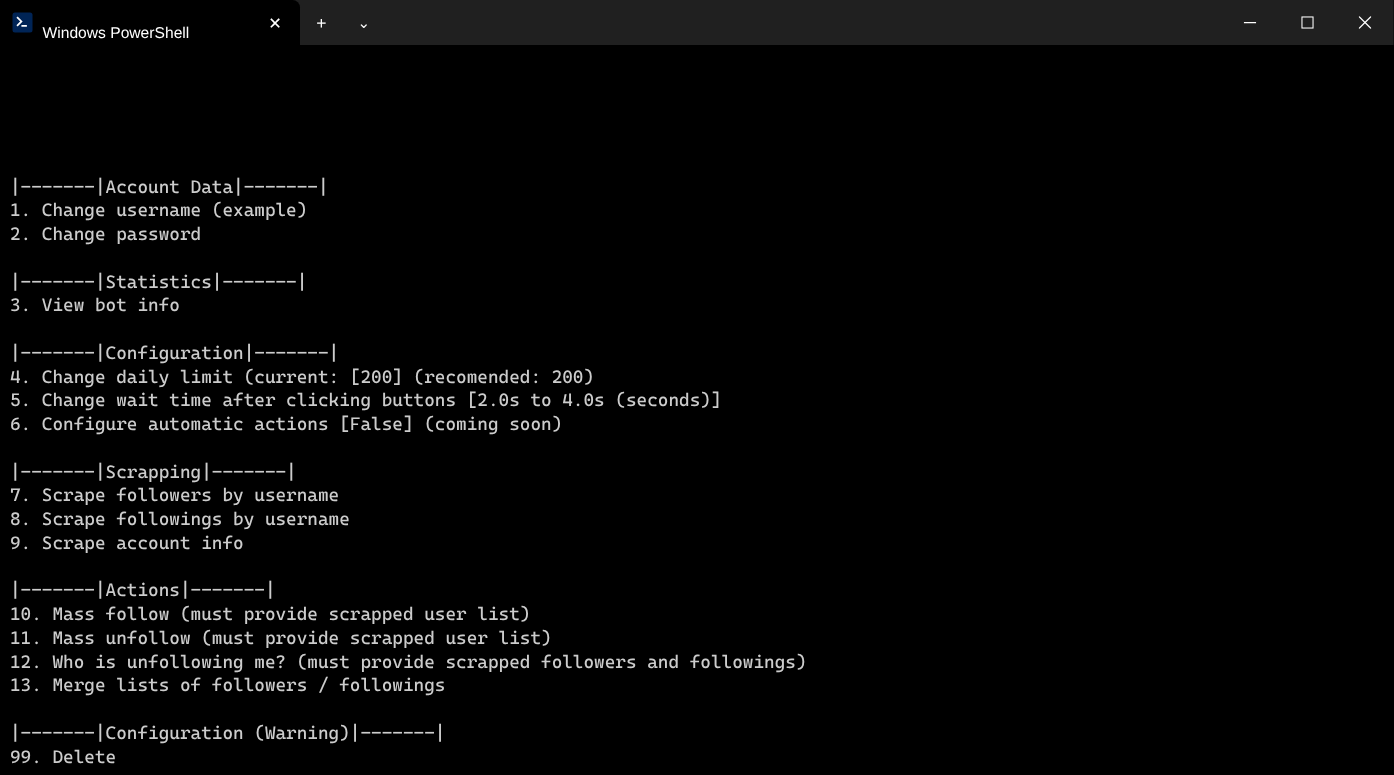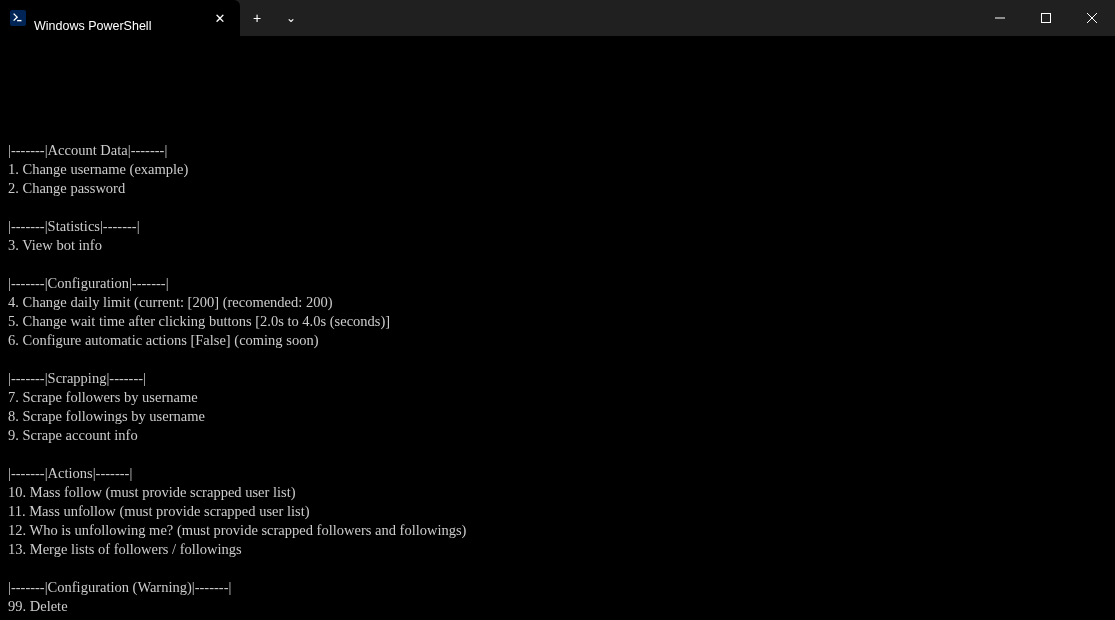--- a/index.html
+++ b/index.html
@@ -87,21 +87,21 @@
     .terminal {
       padding: 10px 8px 8px 8px;
       color: #ccc;
       font-size: 14.5px;
       line-height: 19px;
       white-space: pre;
       font-family: 'Cascadia Mono', 'Consolas', monospace;
     }
     .menu-line { display: block; }
     .spacer { height: 19px; }
-    .section-head, .menu-item, .footer-item, .prompt { white-space: pre; font-family: Liberation Serif, serif; }
+    .section-head, .menu-item, .footer-item, .prompt { white-space: pre; }
   </style>
 </head>
 <body>
 
 <div class="titlebar">
   <div class="tab">
     <span class="tab-icon">
       <svg viewBox="0 0 16 16">
           <path d="M3 3 L7 7 L3 11" stroke="#fff" stroke-width="1.6" fill="none"></path>
           <path d="M7 11 L12 11" stroke="#fff" stroke-width="1.6"></path>

